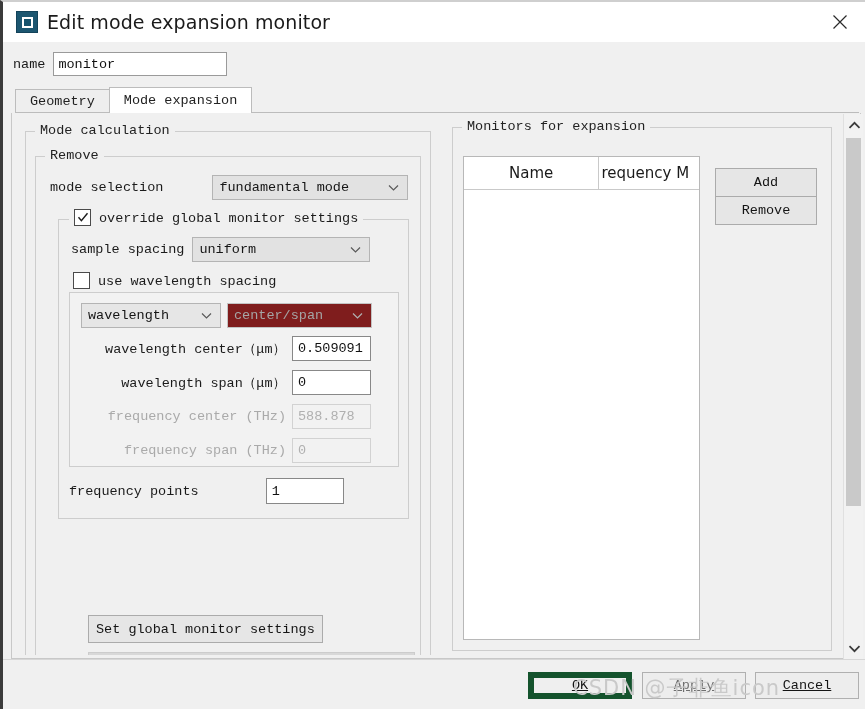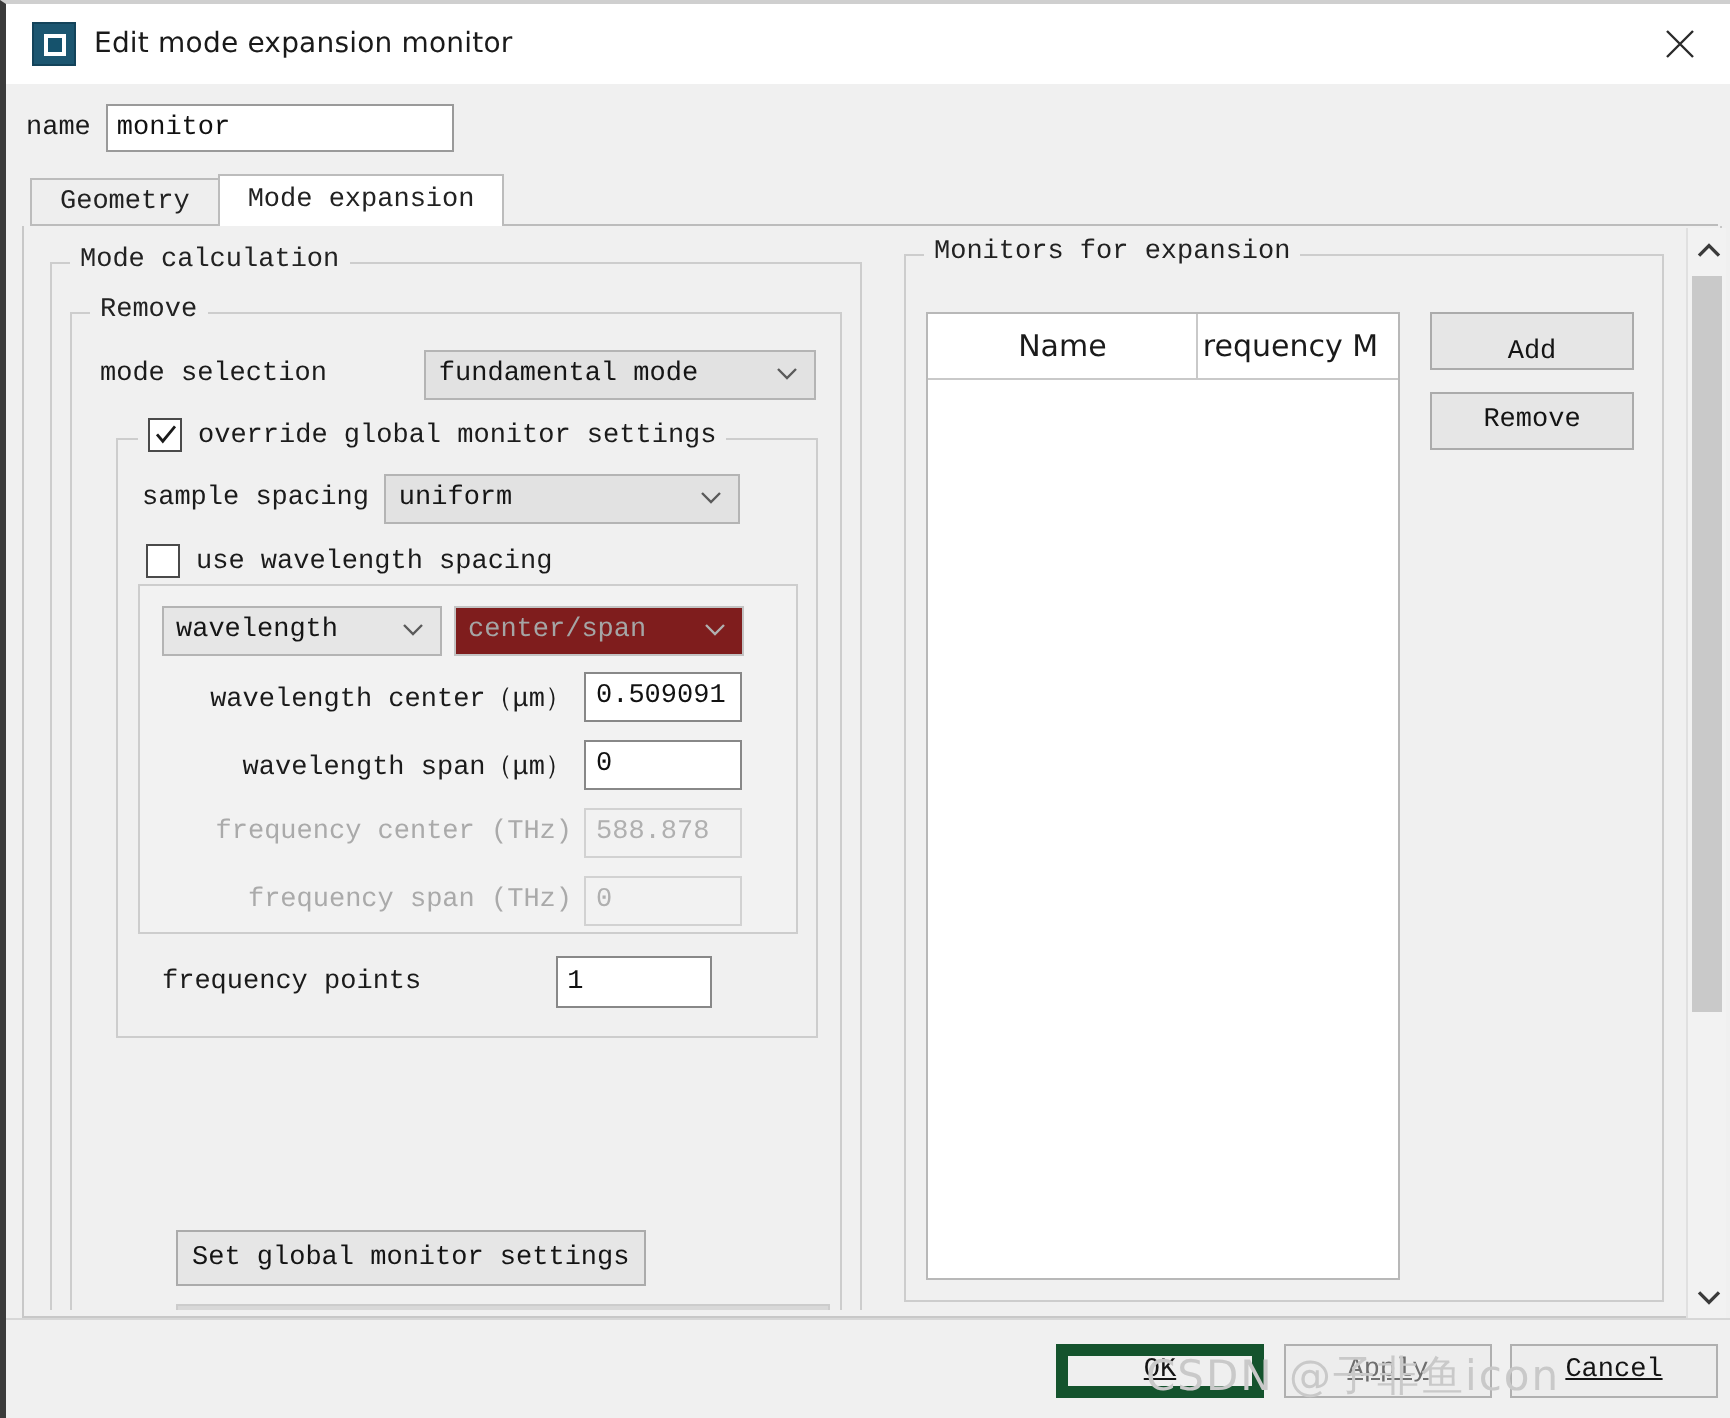--- a/index.html
+++ b/index.html
@@ -31,21 +31,21 @@
     border:1px solid #13435a;
     display:flex;align-items:center;justify-content:center;
     box-sizing:border-box;flex:none;
   }
   .title-icon i{
     display:block;width:11px;height:11px;
     background:#15526c;border:2px solid #ffffff;box-sizing:border-box;
   }
   .title-text{
     font-family:"DejaVu Sans","Liberation Sans",sans-serif;
-    font-size:14px;color:#1a1a1a;letter-spacing:0.1px;
+    font-size:19px;color:#1a1a1a;letter-spacing:0.1px;
   }
   .close-btn{
     position:absolute;right:0;top:0;width:50px;height:40px;
     display:flex;align-items:center;justify-content:center;
     cursor:default;
   }
   .close-btn svg{display:block;}
   
   .name-row{
     position:absolute;left:10px;top:50px;
@@ -338,21 +338,21 @@
               </div>
 
               <div class="row" style="left:11px;top:145px;width:290px;justify-content:flex-end;">
                 <span class="lbl dim">frequency span (THz)</span>
                 <div class="txt disabled" style="width:79px;margin-left:6px;">
                   <span>0</span>
                 </div>
               </div>
             </div>
 
-            <div class="row" style="left:22px;top:258px;width:320px;">
+            <div class="row" style="left:10px;top:258px;width:320px;">
               <span class="lbl">frequency points</span>
               <div class="txt" style="width:78px;margin-left:67px;height:26px;">
                 <span>1</span>
               </div>
             </div>
           </div>
 
           <div class="btn left-al" style="left:52px;top:458px;width:235px;height:28px;">
             <span>Set global monitor settings</span>
           </div>
@@ -368,21 +368,21 @@
       <div class="group" id="grp-monitors">
         <div class="glabel">Monitors for expansion</div>
 
         <div class="tablebox">
           <div class="thead">
             <div class="th c1">Name</div>
             <div class="th c2">requency M</div>
           </div>
         </div>
 
-        <div class="btn" style="left:262px;top:28px;width:102px;height:29px;align-items:flex-end;">
+        <div class="btn" style="left:262px;top:40px;width:102px;height:29px;">
           <span>Add</span>
         </div>
         <div class="btn" style="left:262px;top:68px;width:102px;height:29px;">
           <span>Remove</span>
         </div>
       </div>
     </div>
   </div>
 
   <div class="vscroll">

